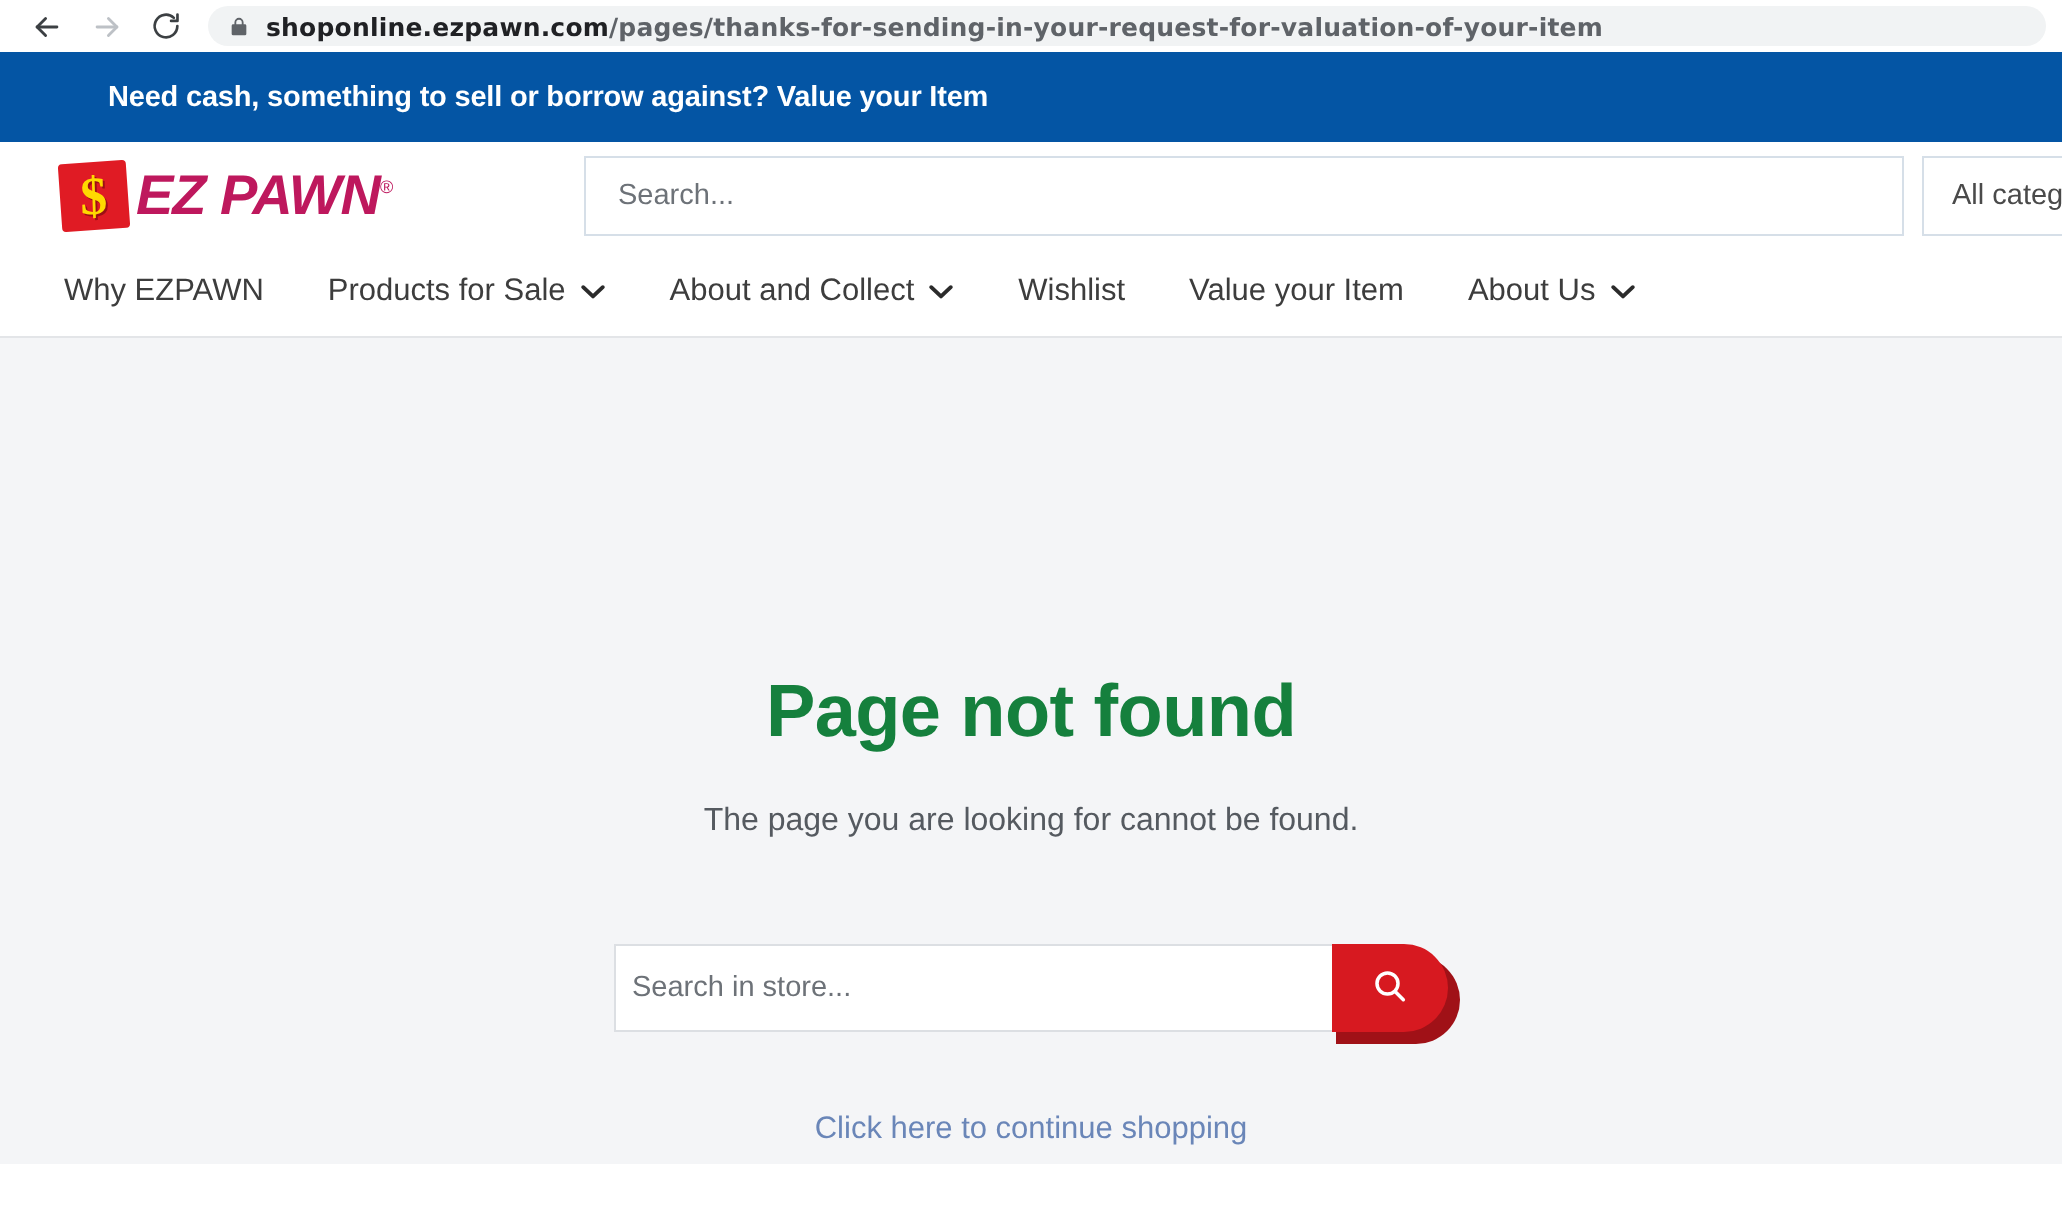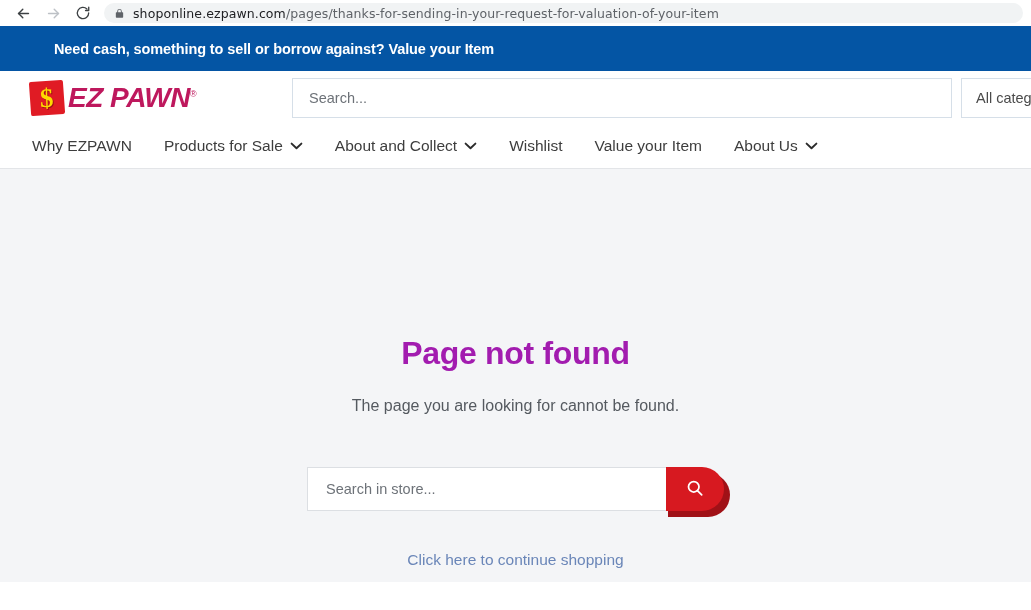--- a/index.html
+++ b/index.html
@@ -34,20 +34,21 @@
   .omnibox {
     flex: 1 1 auto;
     height: 20px;
     margin-left: 6px;
     background: #f1f3f4;
     border-radius: 10px;
     display: flex;
     align-items: center;
     padding: 0 10px;
     overflow: hidden;
+    font-weight: bold;
   }
   .lock-icon { flex: 0 0 auto; margin-right: 8px; display: flex; }
   .url-text {
     font-size: 12.5px;
     color: #5f6368;
     white-space: nowrap;
     letter-spacing: 0.1px;
     font-family: "DejaVu Sans", sans-serif;
   }
   .url-text .host { color: #202124; }
@@ -176,23 +177,23 @@
   
   .page-body {
     background: #f4f5f7;
     height: 413px;
     display: flex;
     flex-direction: column;
     align-items: center;
   }
   .not-found-title {
     margin-top: 166px;
-    font-size: 32px;
-    font-weight: bold;
-    color: #a21caf;
+    font-size: 37px;
+    font-weight: bold;
+    color: #15803d;
     letter-spacing: -0.3px;
   }
   .not-found-sub {
     margin-top: 25px;
     font-size: 16px;
     color: #555a60;
   }
 
   .store-search {
     margin-top: 52px;
@@ -201,21 +202,21 @@
     position: relative;
     height: 44px;
   }
   .store-search-input {
     width: 361px;
     height: 44px;
     border: 1px solid #dcdfe3;
     background: #ffffff;
     font-size: 14.5px;
     color: #4a4a4a;
-    padding: 0 18px;
+    padding: 0 8px;
     outline: none;
     font-family: "Liberation Sans", sans-serif;
   }
   .store-search-input::placeholder { color: #6d7278; }
 
   .store-search-btn {
     position: relative;
     width: 58px;
     height: 44px;
     border: none;

